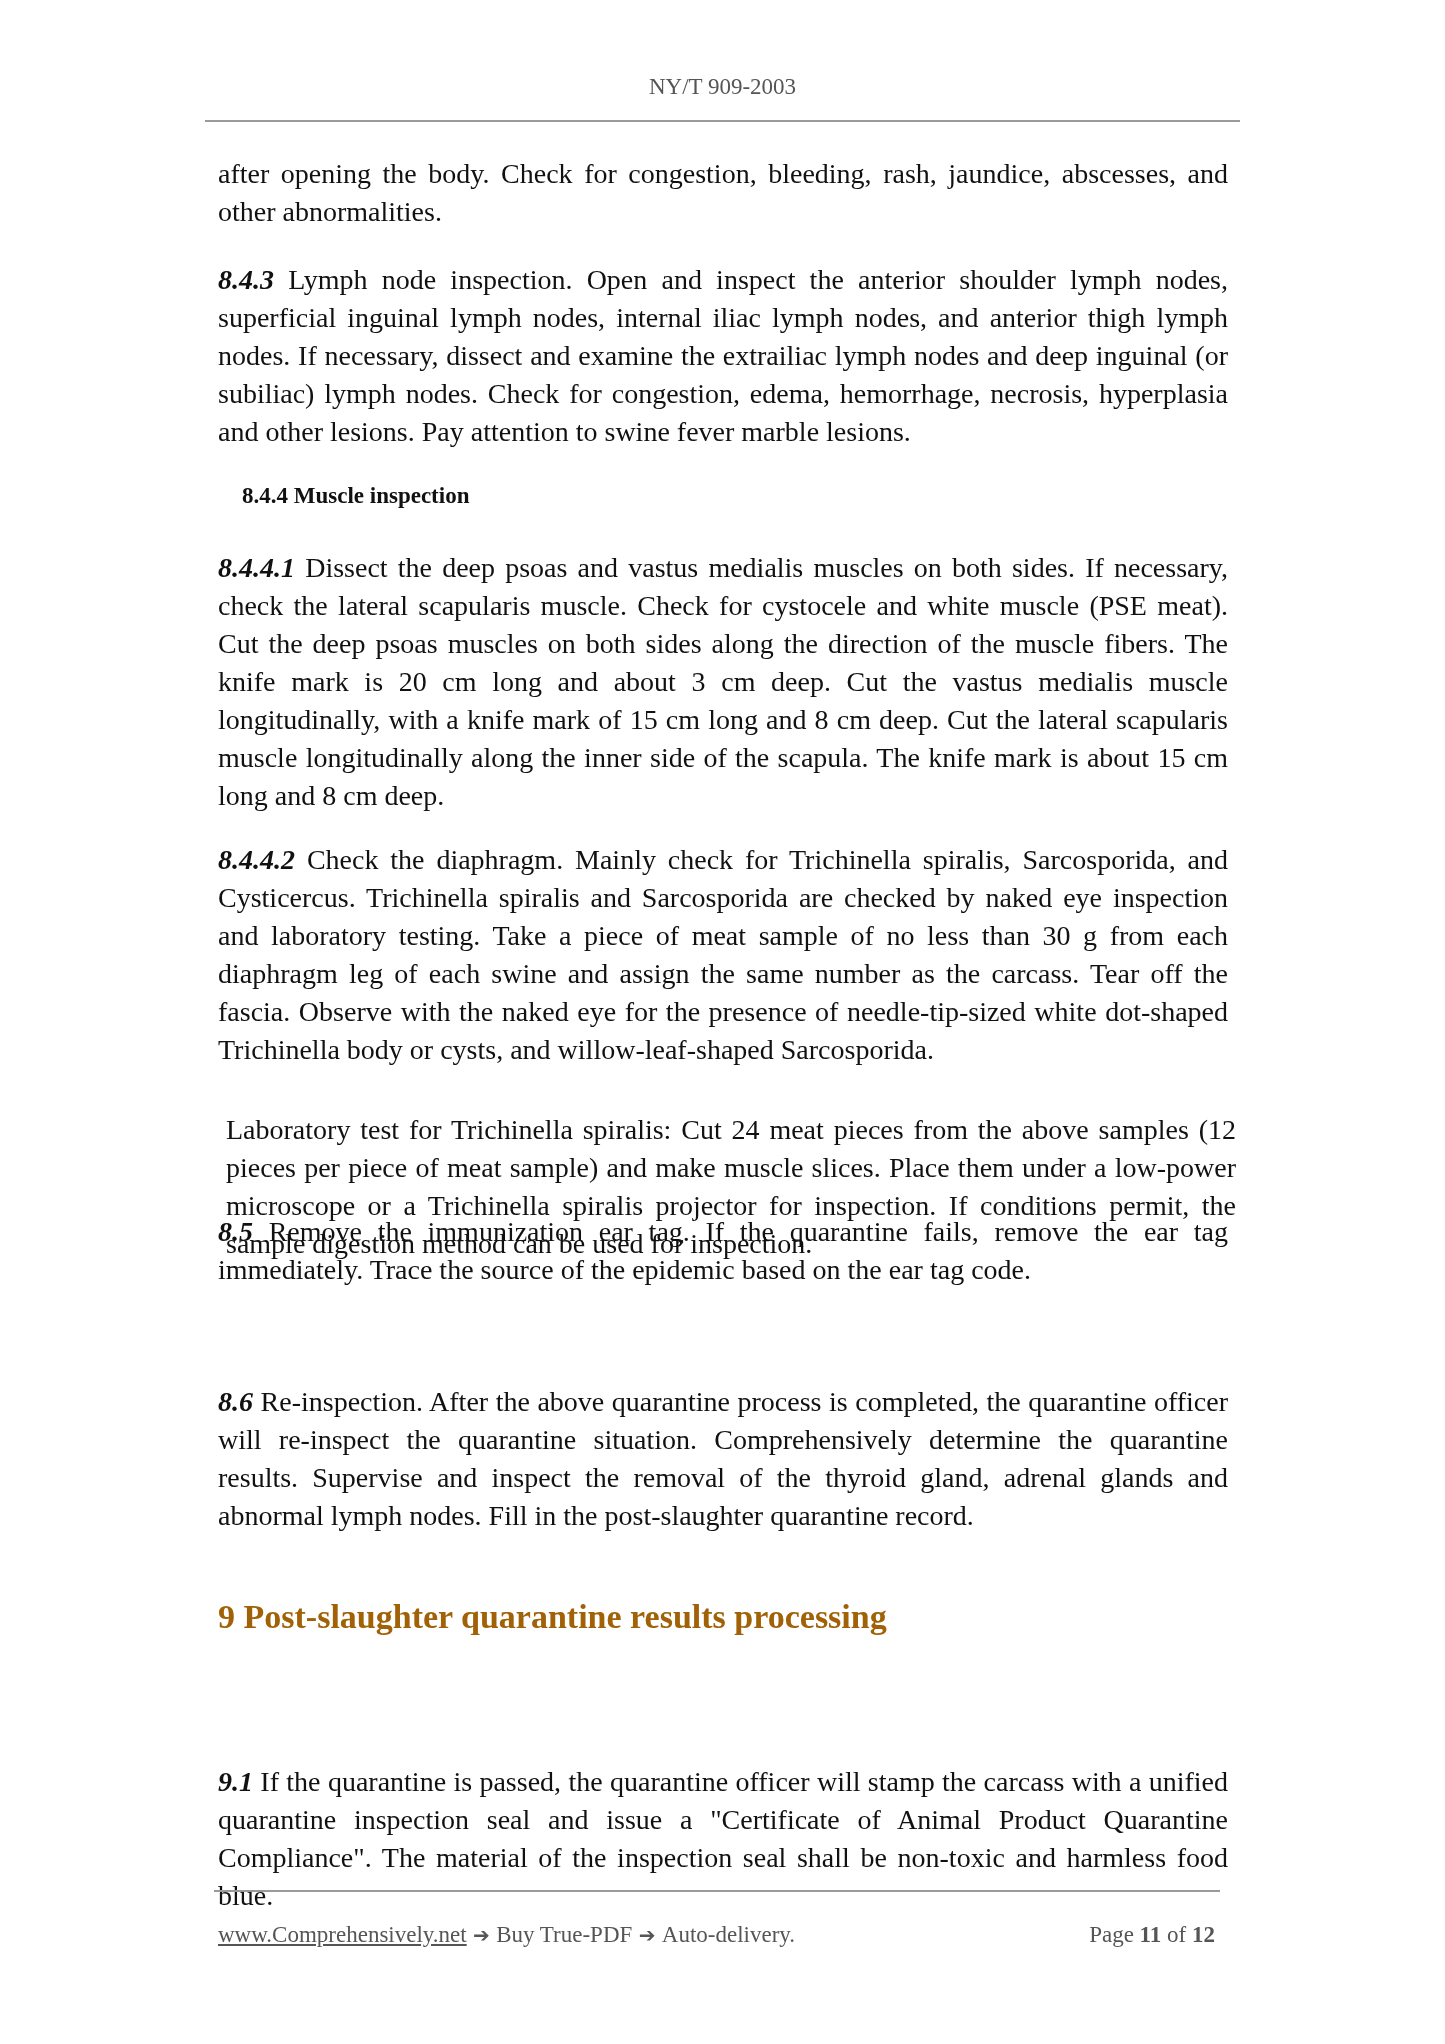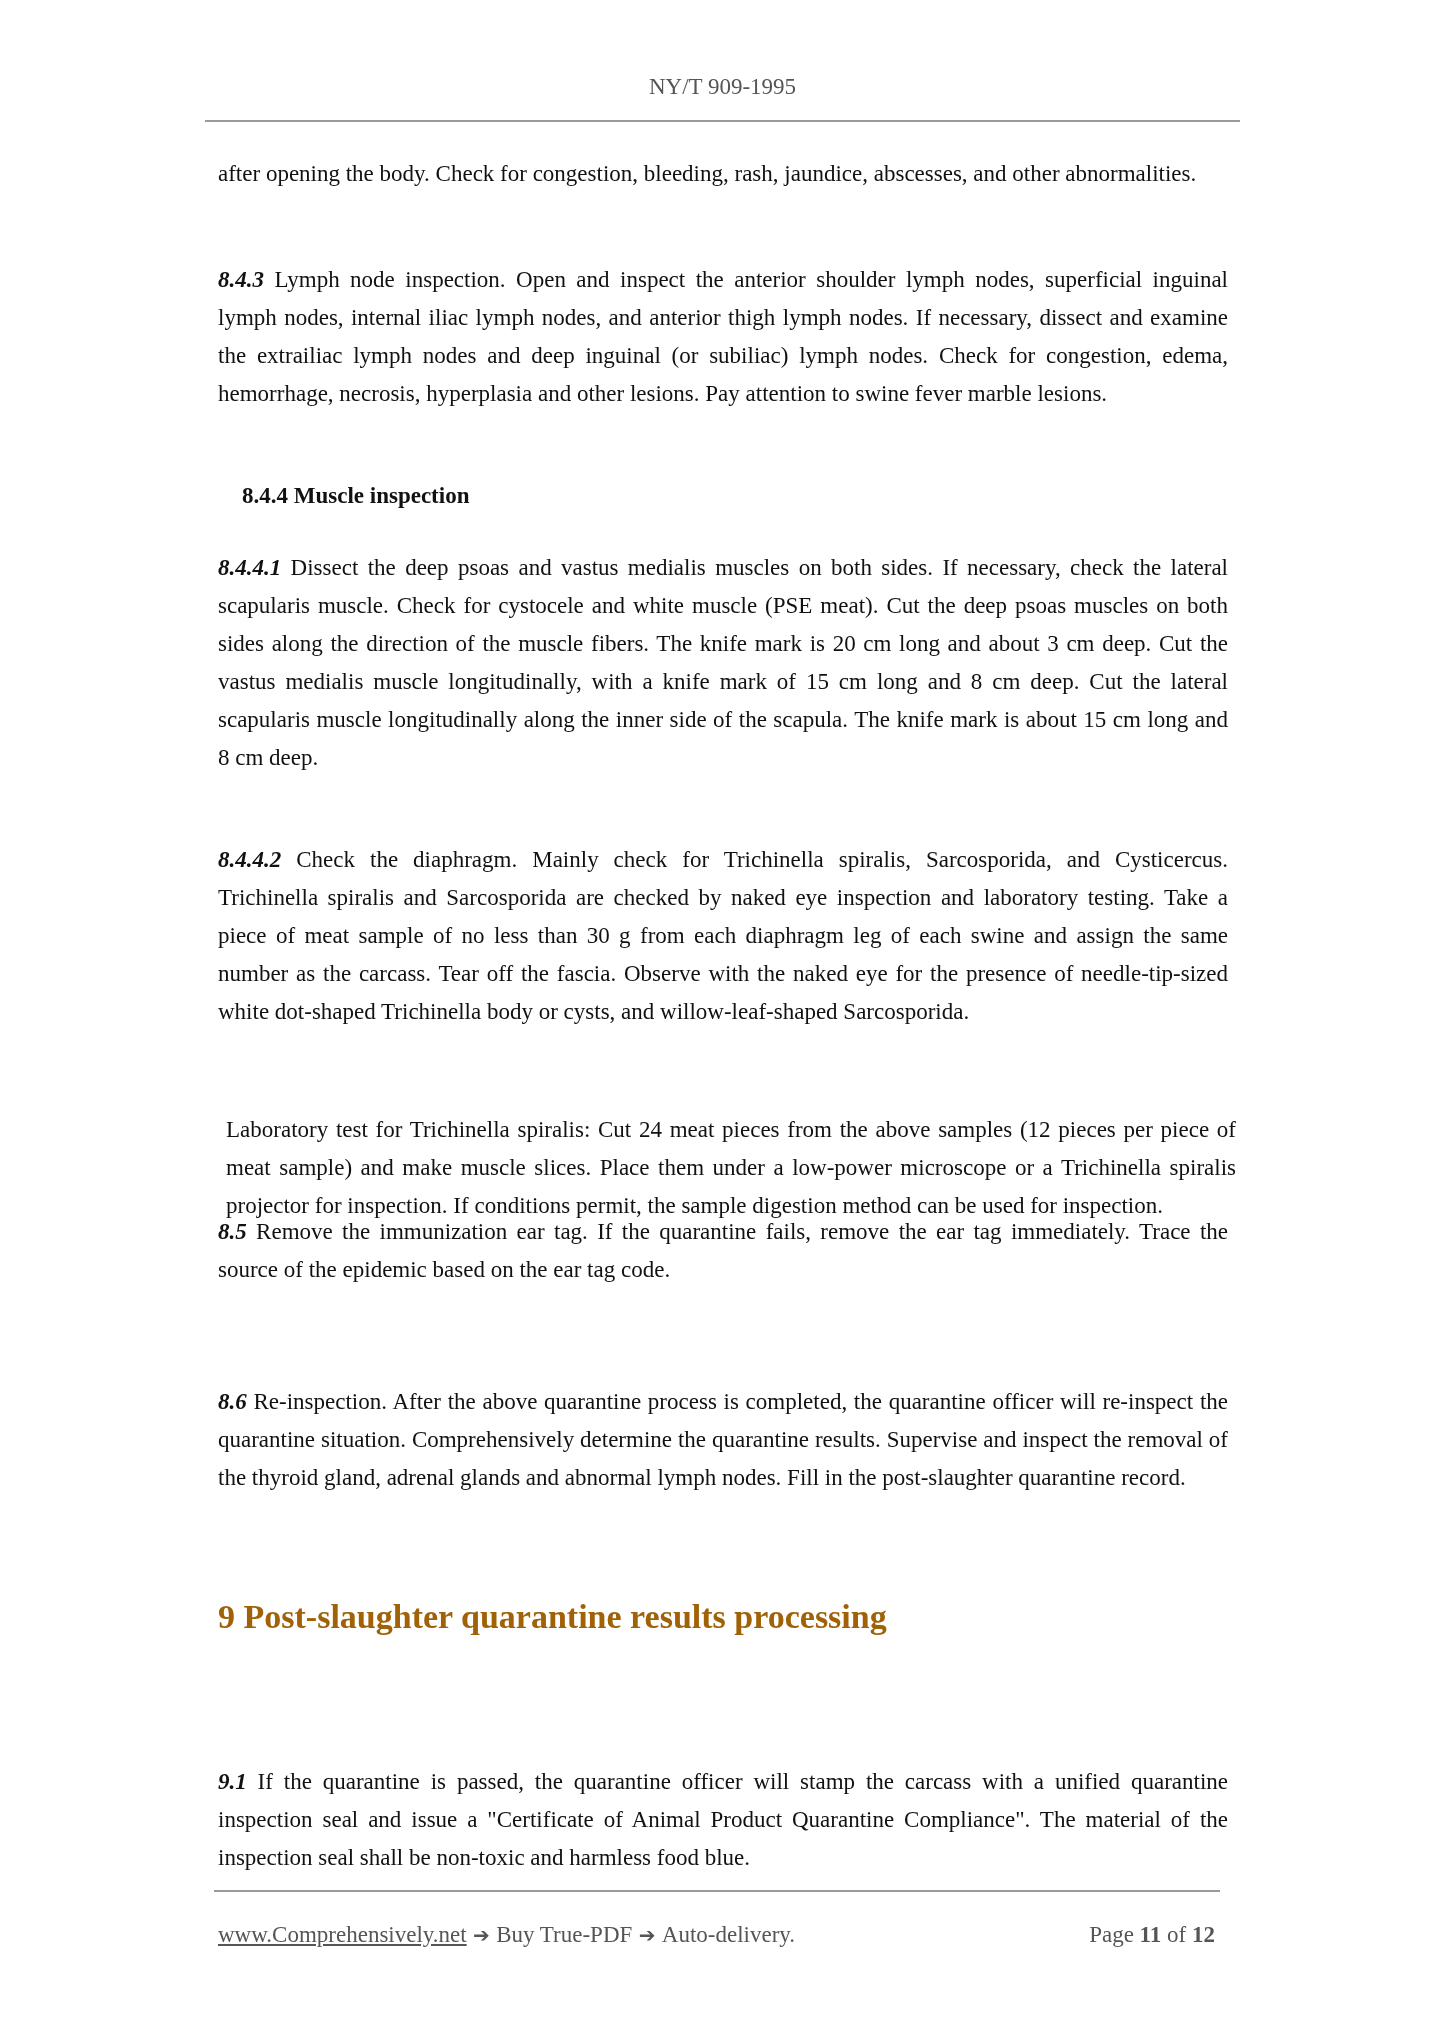--- a/index.html
+++ b/index.html
@@ -30,21 +30,21 @@
     height: 0;
     border-top: 2px solid #9a9a9a;
   }
   .header-rule { left: 205px; width: 1035px; top: 120px; }
   .footer-rule { left: 214px; width: 1006px; top: 1890px; }
 
   .block {
     position: absolute;
     left: 218px;
     width: 1010px;
-    font-size: 23px;
+    font-size: 28px;
     line-height: 38px;
     text-align: justify;
     text-align-last: left;
     color: #111111;
   }
   .num { font-weight: bold; font-style: italic; }
   .subheading {
     position: absolute;
     left: 218px;
     width: 1010px;
@@ -75,21 +75,21 @@
   .footer-left { position: absolute; left: 0; top: 0; white-space: nowrap; }
   .footer-link { color: #555555; text-decoration: underline; }
   .footer-right { position: absolute; right: 3px; top: 0; white-space: nowrap; margin-left: 8px; }
   .footer-right .pg-num { font-weight: bold; }
   .arrow { font-family: "DejaVu Sans", sans-serif; font-size: 20px; }
 </style>
 </head>
 <body>
 
 <div>
-  <div class="page-header-title">NY/T 909-1995</div>
+  <div class="page-header-title">NY/T 909-2003</div>
   <div class="rule header-rule"></div>
 </div>
 
 <div>
   <p class="block" style="top:155px; margin:0;">after opening the body. Check for congestion, bleeding, rash, jaundice, abscesses, and other abnormalities.</p>
 
   <p class="block" style="top:261px; margin:0;"><span class="num">8.4.3</span><span> Lymph node inspection. Open and inspect the anterior shoulder lymph nodes, superficial inguinal lymph nodes, internal iliac lymph nodes, and anterior thigh lymph nodes. If necessary, dissect and examine the extrailiac lymph nodes and deep inguinal (or subiliac) lymph nodes. Check for congestion, edema, hemorrhage, necrosis, hyperplasia and other lesions. Pay attention to swine fever marble lesions.</span></p>
 
   <div class="subheading" style="top:477px;">8.4.4 Muscle inspection</div>
 

